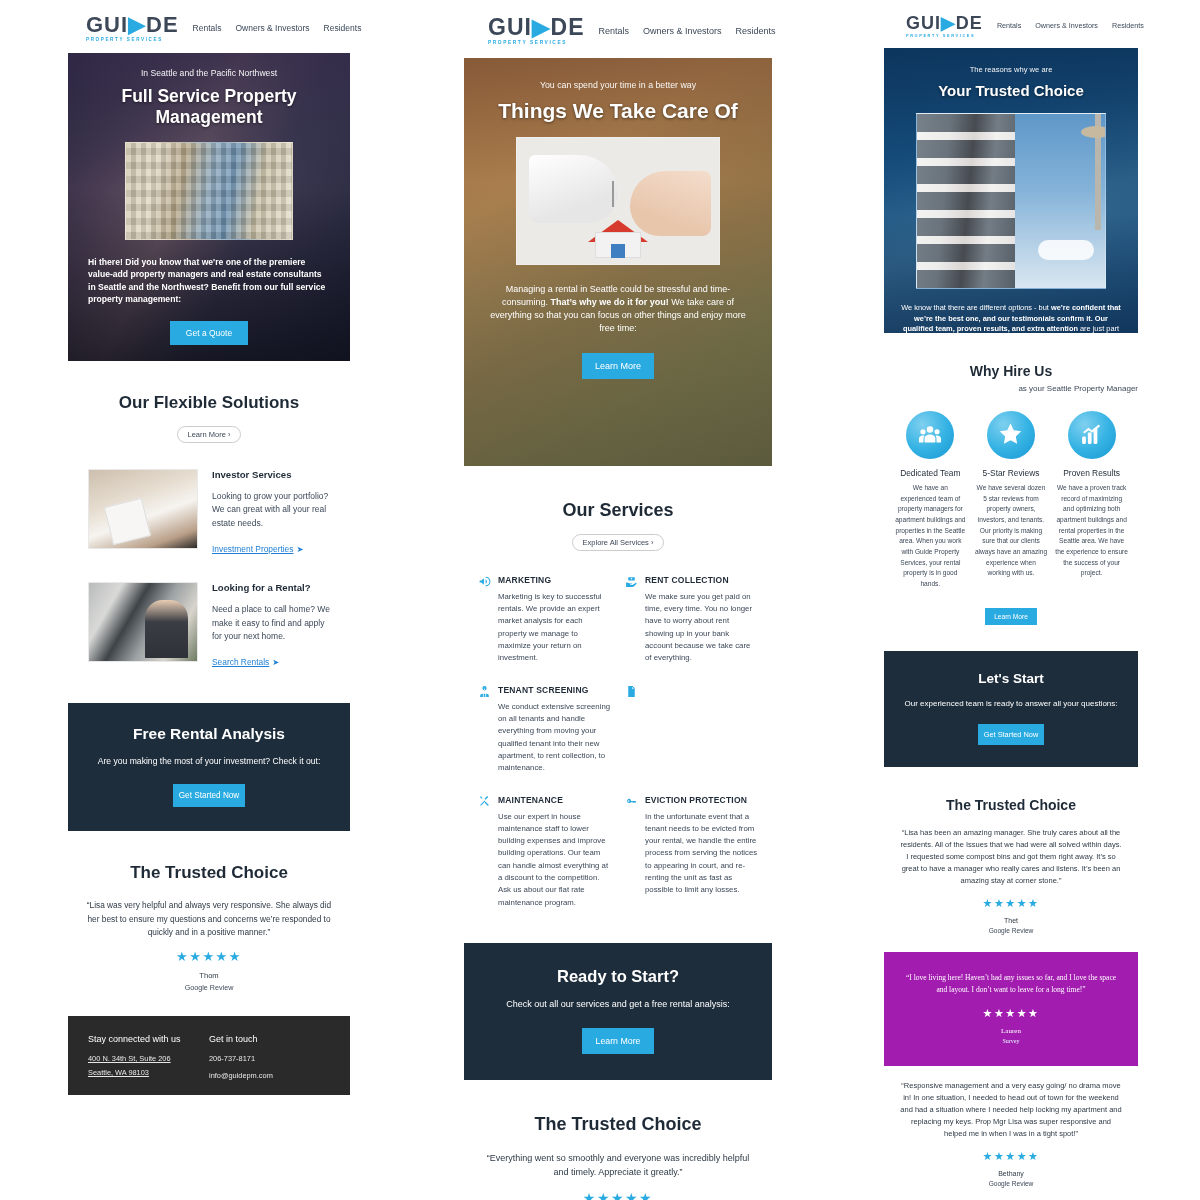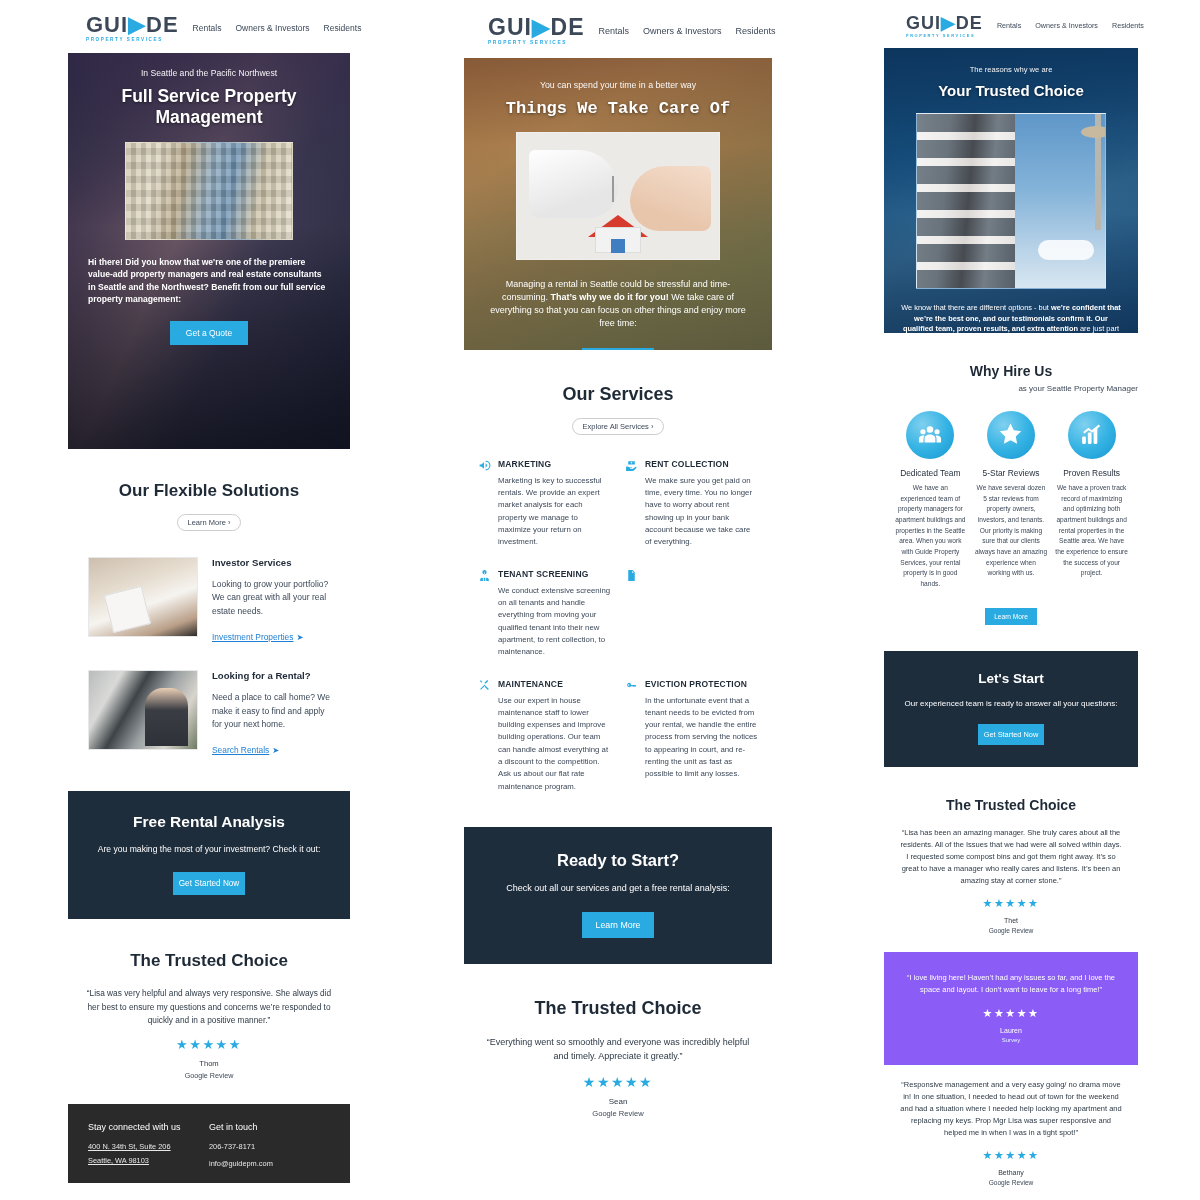--- a/index.html
+++ b/index.html
@@ -38,42 +38,42 @@
   .logo-b .logo-sub { font-size:4.8px; }
   .logo-c .logo-sub { font-size:3.9px; }
   .nav-links { display:flex; gap:14px; margin-left:14px; }
   .nav-links span { color:#3c4858; white-space:nowrap; }
   .nav-a .nav-links span { font-size:8.5px; }
   .nav-b .nav-links span { font-size:9px; }
   .nav-c .nav-links span { font-size:7.2px; }
 
   
   .hero { position:relative; overflow:hidden; }
-  .hero-a { height:396px;
+  .hero-a { height:308px;
     background:
       linear-gradient(180deg, rgba(48,40,70,.82) 0%, rgba(40,38,62,.55) 26%, rgba(20,22,38,.25) 44%, rgba(12,14,26,.55) 72%, rgba(10,12,22,.8) 100%),
       linear-gradient(115deg,#2f2a45 0%, #5c4a63 22%, #8a6e7c 42%, #4a4560 62%, #272a42 100%);
   }
-  .hero-b { height:292px;
+  .hero-b { height:408px;
     background:
       linear-gradient(180deg, rgba(120,78,48,.72) 0%, rgba(148,104,60,.55) 30%, rgba(110,92,58,.5) 60%, rgba(92,80,52,.6) 100%),
       linear-gradient(150deg,#b07a4e 0%, #c59a63 28%, #8f7f54 55%, #6f7a52 78%, #5c6a4a 100%);
   }
   .hero-c { height:285px;
     background:
       linear-gradient(180deg, rgba(13,53,92,.92) 0%, rgba(16,62,104,.7) 30%, rgba(20,66,106,.45) 58%, rgba(14,44,78,.7) 100%),
       linear-gradient(160deg,#0e4272 0%, #1b5f93 30%, #4b86ae 58%, #1a4f7f 100%);
   }
   .hero-eyebrow { text-align:center; color:#fff; opacity:.95; }
   .hero-a .hero-eyebrow { font-size:8.6px; padding-top:15px; }
   .hero-b .hero-eyebrow { font-size:8.8px; padding-top:22px; }
   .hero-c .hero-eyebrow { font-size:7.6px; padding-top:17px; }
   .hero-title { text-align:center; color:#fff; font-weight:700; text-shadow:0 1px 3px rgba(0,0,0,.5); }
   .hero-a .hero-title { font-size:17.5px; margin-top:8px; }
-  .hero-b .hero-title { font-size:17px; margin-top:9px;font-family:Liberation Mono, monospace; }
+  .hero-b .hero-title { font-size:21px; margin-top:9px; }
   .hero-c .hero-title { font-size:15px; margin-top:8px; }
 
   .hero-photo { margin:14px auto 0; display:block; border:1px solid rgba(255,255,255,.25); }
   .photo-a { width:168px; height:98px;
     background: linear-gradient(100deg,#cfc5ab 0%,#e0d8c4 18%,#b9a98a 34%,#8ea9bd 50%,#6f94b4 62%,#cdc3a8 78%,#e6dfcd 100%);
     position:relative; }
   .photo-a::after{content:"";position:absolute;inset:0;
     background:repeating-linear-gradient(90deg, rgba(255,255,255,.14) 0 5px, rgba(0,0,0,.10) 5px 10px),
                repeating-linear-gradient(0deg, rgba(0,0,0,.10) 0 7px, rgba(255,255,255,.07) 7px 14px);}
   .photo-b { width:204px; height:128px; background:#eceae6; position:relative; overflow:hidden; }
@@ -165,21 +165,21 @@
   .tst-a .tst-q{font-size:8.3px;margin-top:16px;}
   .tst-b .tst-q{font-size:9px;margin-top:16px;}
   .tst-c .tst-q{font-size:7.5px;margin-top:14px;}
   .stars { color:#29abe2; letter-spacing:1.5px; margin-top:10px; }
   .tst-a .stars{font-size:13px;} .tst-b .stars{font-size:14px;} .tst-c .stars{font-size:11px;}
   .tst-name { color:#2e3a46; margin-top:7px; }
   .tst-a .tst-name{font-size:7.6px;} .tst-b .tst-name{font-size:8px;} .tst-c .tst-name{font-size:7px;}
   .tst-src { color:#3c4858; margin-top:3px; }
   .tst-a .tst-src{font-size:7.2px;} .tst-b .tst-src{font-size:7.6px;} .tst-c .tst-src{font-size:6.6px;}
 
-  .tst-blue { background:#8b5cf6; color:#fff; padding:20px 16px 22px; margin-top:18px; text-align:center; }
+  .tst-blue { background:#a21caf; color:#fff; padding:20px 16px 22px; margin-top:18px; text-align:center;font-family:Liberation Serif, serif; }
   .tst-blue .tst-q { color:#fff; font-size:7.5px; margin-top:0; }
   .tst-blue .stars { color:#fff; font-size:11px; }
   .tst-blue .tst-name { color:#fff; font-size:7px; }
   .tst-blue .tst-src { color:#e6f6ff; font-size:6px; }
 
   
   .ftr { background:#2a2a2a; color:#fff; }
   .ftr-a { margin-top:24px; padding:18px 20px 14px; }
   .ftr-cols { display:flex; }
   .ftr-col { flex:1; }

